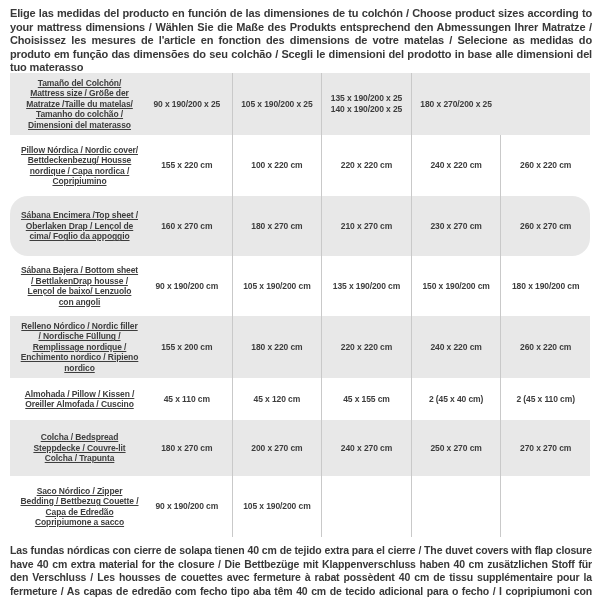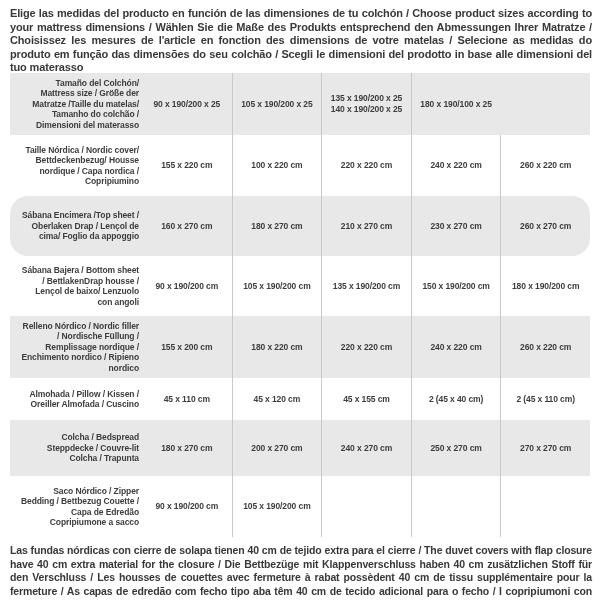--- a/index.html
+++ b/index.html
@@ -16,21 +16,21 @@
     position:absolute;left:10px;top:73px;width:580px;
     font-size:8.5px;font-weight:700;letter-spacing:-0.1px;color:#3d3d3d;
   }
   .row{display:grid;grid-template-columns:132px repeat(5,1fr);}
   .row.gray{background:#e8e8e8;}
   .row.white{background:#ffffff;}
   .r0{height:62px;} .r1{height:61px;} .r2{height:60px;border-radius:18px;} .r3{height:60px;}
   .r4{height:62px;} .r5{height:42px;} .r6{height:56px;} .r7{height:61px;}
   .cell{display:flex;align-items:center;min-width:0;}
   .cell.label{
-    padding-left:10px;padding-right:3px;text-align:right;line-height:10.5px;
+    padding-left:10px;padding-right:3px;text-align:center;line-height:10.5px;text-decoration:underline;
   }
   .cell.val{
     justify-content:center;text-align:center;line-height:11px;white-space:pre-line;
   }
   .cell.val + .cell.val{border-left:1px solid #c9c9c9;}
   .footnote{
     position:absolute;left:10px;top:544px;width:582px;
     font-size:10.5px;font-weight:700;line-height:13.5px;
     text-align:justify;letter-spacing:-0.15px;color:#383838;margin:0;
   }
@@ -43,25 +43,25 @@
   <p class="intro">Elige las medidas del producto en función de las dimensiones de tu colchón / Choose product sizes according to your mattress dimensions / Wählen Sie die Maße des Produkts entsprechend den Abmessungen Ihrer Matratze / Choisissez les mesures de l'article en fonction des dimensions de votre matelas / Selecione as medidas do produto em função das dimensões do seu colchão / Scegli le dimensioni del prodotto in base alle dimensioni del tuo materasso</p>
 
   <div class="size-table">
 
     <div class="row gray r0">
       <div class="cell label">Tamaño del Colchón/ Mattress size / Größe der Matratze /Taille du matelas/ Tamanho do colchão / Dimensioni del materasso</div>
       <div class="cell val">90 x 190/200 x 25</div>
       <div class="cell val">105 x 190/200 x 25</div>
       <div class="cell val">135 x 190/200 x 25
 140 x 190/200 x 25</div>
-      <div class="cell val">180 x 190/100 x 25</div>
+      <div class="cell val">180 x 270/200 x 25</div>
     </div>
 
     <div class="row white r1">
-      <div class="cell label">Taille Nórdica / Nordic cover/ Bettdeckenbezug/ Housse nordique / Capa nordica / Copripiumino</div>
+      <div class="cell label">Pillow Nórdica / Nordic cover/ Bettdeckenbezug/ Housse nordique / Capa nordica / Copripiumino</div>
       <div class="cell val">155 x 220 cm</div>
       <div class="cell val">100 x 220 cm</div>
       <div class="cell val">220 x 220 cm</div>
       <div class="cell val">240 x 220 cm</div>
       <div class="cell val">260 x 220 cm</div>
     </div>
 
     <div class="row gray r2">
       <div class="cell label">Sábana Encimera /Top sheet / Oberlaken Drap / Lençol de cima/ Foglio da appoggio</div>
       <div class="cell val">160 x 270 cm</div>

